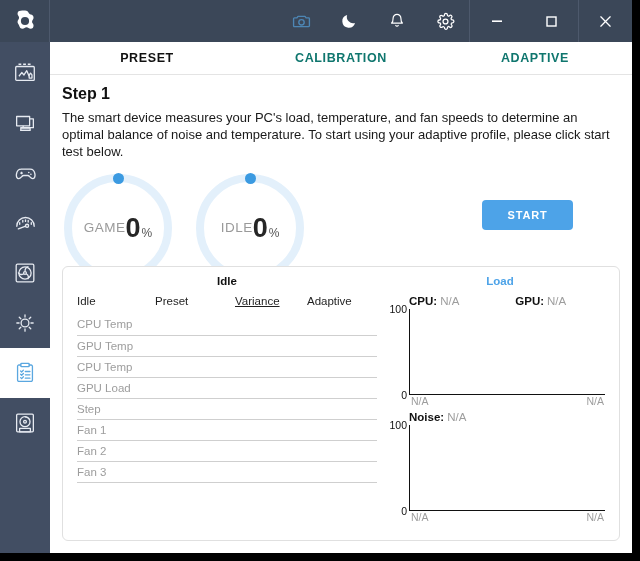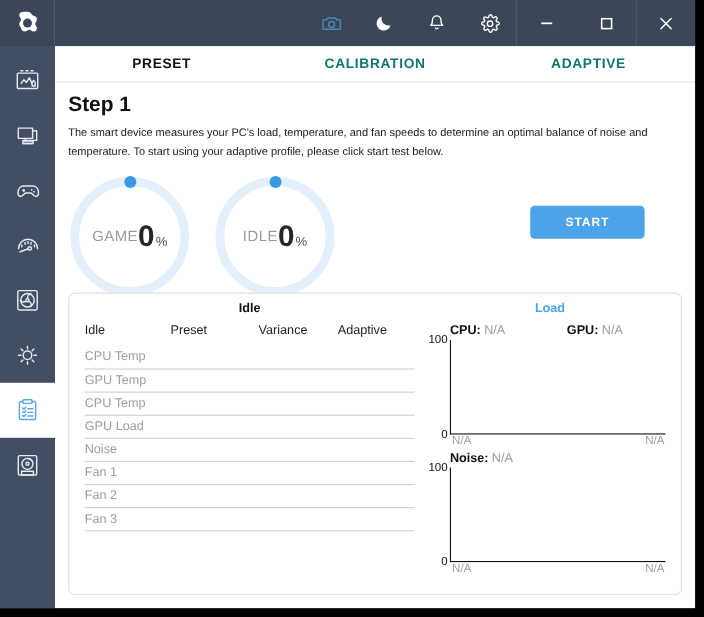--- a/index.html
+++ b/index.html
@@ -118,27 +118,27 @@
     letter-spacing: 0.6px;
     color: #0f766e;
     cursor: pointer;
     line-height: 33px;
   }
   .tab.active { color: #111111; }
 
   
   .step-block { padding: 10px 12px 4px 12px; }
   .step-title {
-    font-size: 19px;
+    font-size: 16px;
     font-weight: bold;
     color: #111111;
     margin-bottom: 6px;
   }
   .step-desc {
-    font-size: 10px;
+    font-size: 13px;
     color: #1a1a1a;
     line-height: 17px;
     max-width: 568px;
   }
 
   
   .gauge-row {
     position: relative;
     height: 120px;
     margin-top: 4px;
@@ -193,21 +193,21 @@
     font-size: 12px;
     font-weight: normal;
     color: #555555;
     margin-left: 1px;
   }
 
   .start-button {
     position: absolute;
     left: 432px;
     top: 32px;
-    width: 104px;
+    width: 91px;
     height: 30px;
     background: #4da3e8;
     border: none;
     border-radius: 4px;
     color: #ffffff;
     font-size: 11px;
     font-weight: bold;
     letter-spacing: 0.8px;
     font-family: "Liberation Sans", sans-serif;
     cursor: pointer;
@@ -249,21 +249,21 @@
   
   .tbl { width: 100%; border-collapse: collapse; }
   .tbl th {
     text-align: left;
     font-size: 11.5px;
     font-weight: normal;
     color: #1f1f1f;
     padding: 0 0 7px 0;
   }
   .tbl th.c2 { width: 80px; }
-  .tbl th.c3 { width: 72px; }
+  .tbl th.c3 { width: 72px; text-decoration: underline; }
   .tbl th.c4 { width: 70px; }
   .tbl td {
     font-size: 11.5px;
     color: #9d9d9d;
     border-bottom: 1px solid #cfcfcf;
     height: 21px;
     padding: 0;
     vertical-align: middle;
   }
 
@@ -520,21 +520,21 @@
                 <td></td>
                 <td></td>
               </tr>
               <tr>
                 <td>GPU Load</td>
                 <td></td>
                 <td></td>
                 <td></td>
               </tr>
               <tr>
-                <td>Noise</td>
+                <td>Step</td>
                 <td></td>
                 <td></td>
                 <td></td>
               </tr>
               <tr>
                 <td>Fan 1</td>
                 <td></td>
                 <td></td>
                 <td></td>
               </tr>

